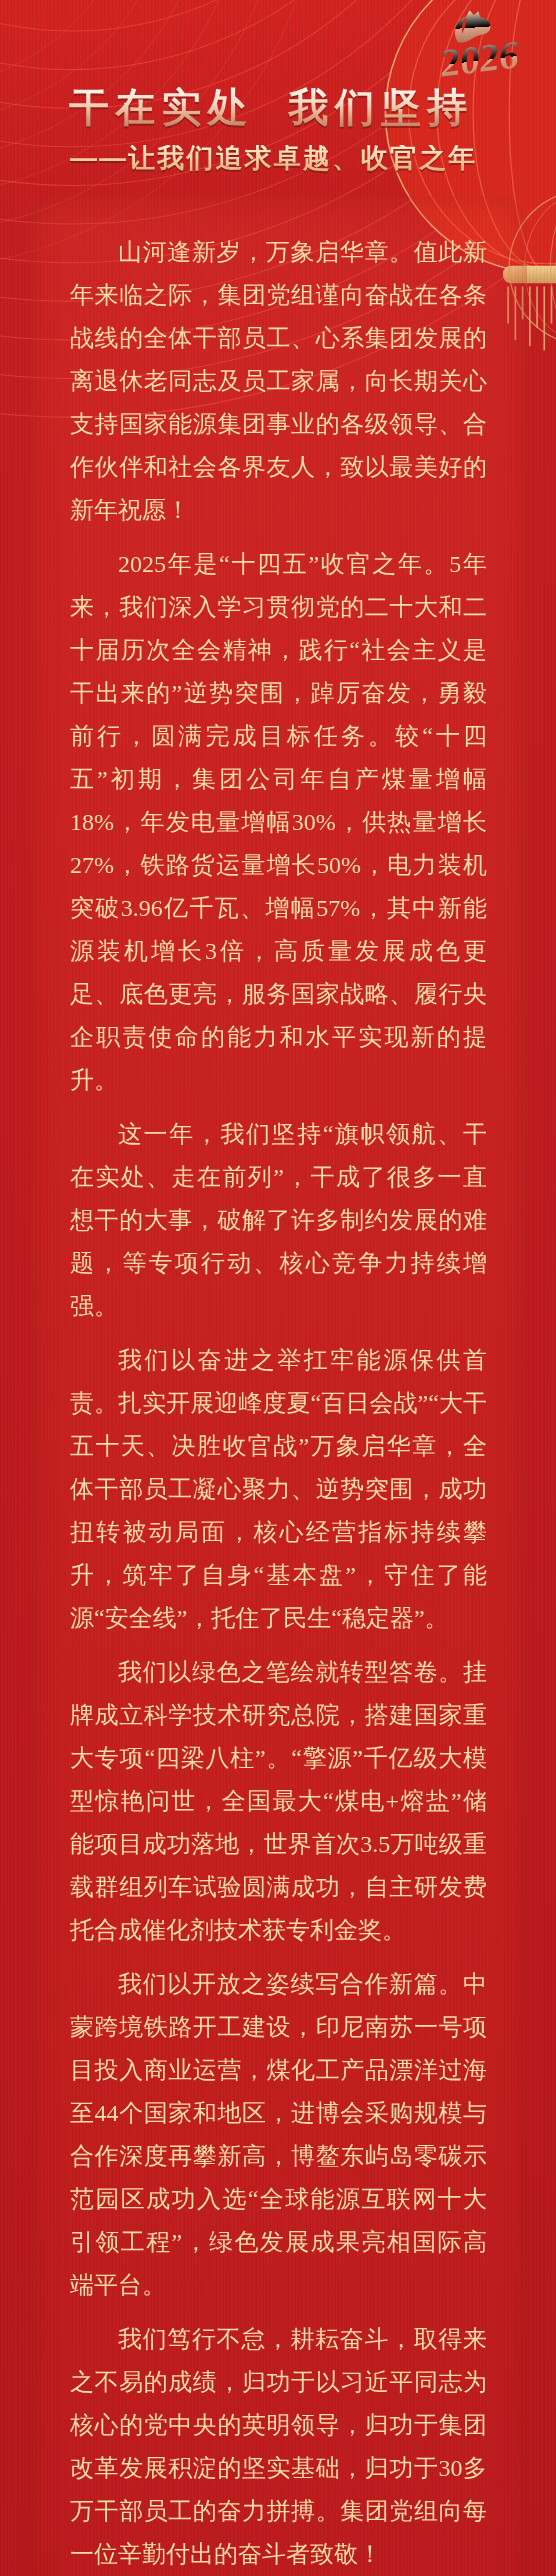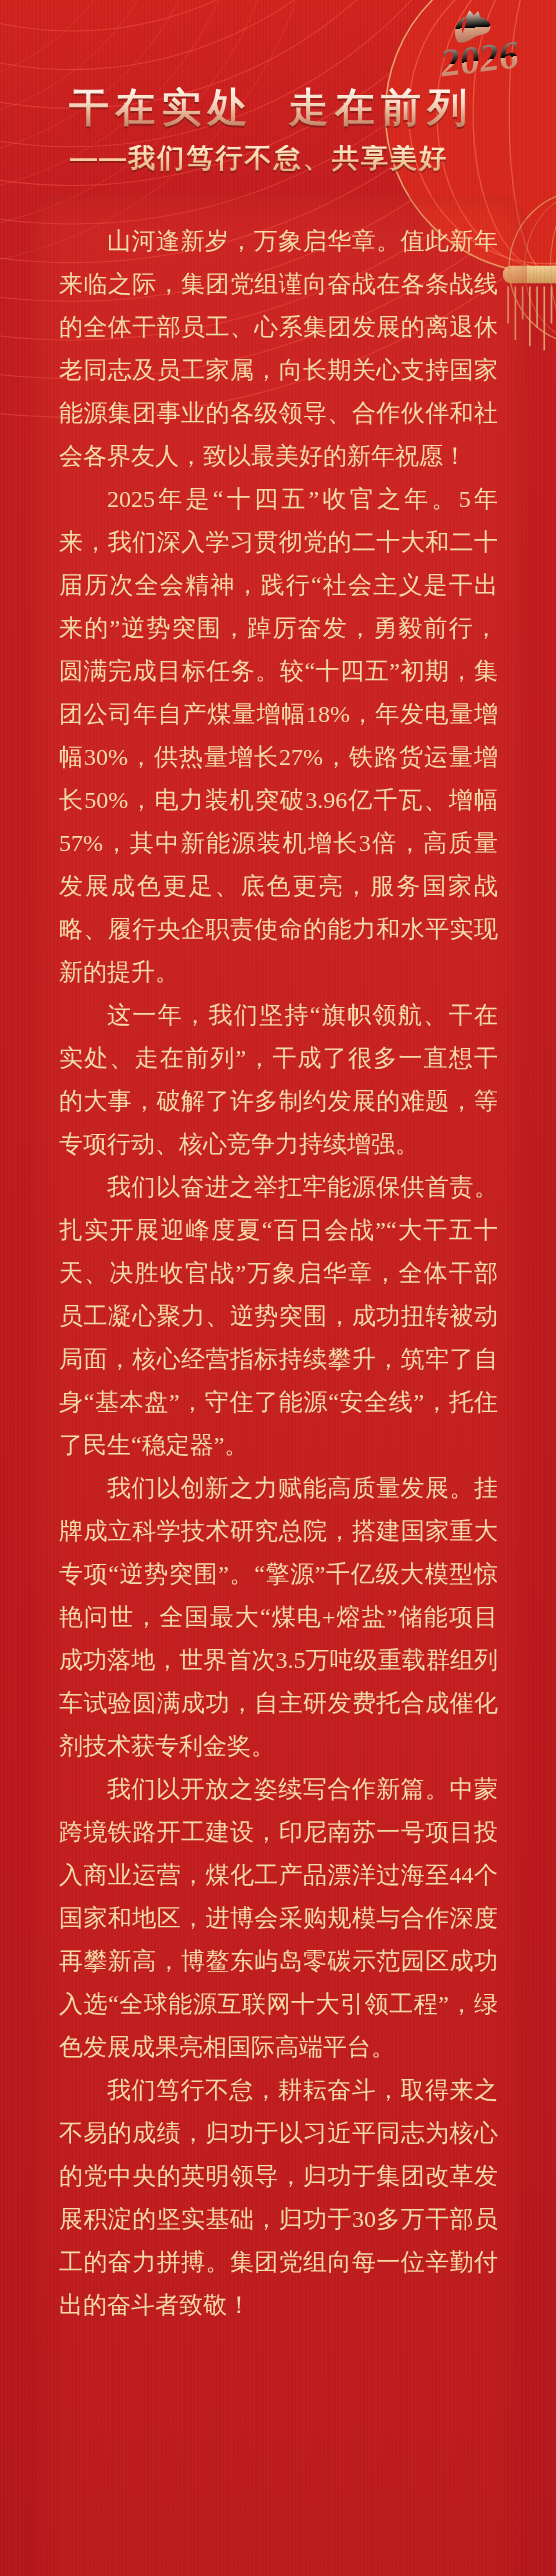--- a/index.html
+++ b/index.html
@@ -27,21 +27,21 @@
          font-size:27px;letter-spacing:2.1px;line-height:1;
          background:linear-gradient(180deg,#ffeccb 0%,#f3cfa2 55%,#dcab7d 100%);
          -webkit-background-clip:text;background-clip:text;color:transparent;
          filter:drop-shadow(0 2.1px 0.5px rgba(110,25,18,.55));}
   .panel{position:absolute;left:30px;top:196px;width:497px;height:3833px;z-index:4;
          border-radius:29px;overflow:hidden;
          background:linear-gradient(180deg,rgba(255,80,55,.16),rgba(255,60,45,.10) 60%,rgba(120,10,10,.08));
          box-shadow:inset 0 0 31px rgba(120,8,10,.25);}
   .letter{padding:24px 29px 0 29px;color:#f4dca6;font-size:24px;line-height:43px;
           text-align:justify;}
-  .letter p{margin:0;text-indent:2em;}
+  .letter p{margin:11px;text-indent:2em;}
 </style>
 </head>
 <body>
 
 <div class="page">
 
   <svg class="deco arcs" viewBox="0 0 1080 860">
     <g fill="none" stroke="rgba(255,95,78,.45)" stroke-width="2">
       <circle cx="140" cy="-620" r="680"></circle>
         <circle cx="140" cy="-620" r="755"></circle>
@@ -116,31 +116,31 @@
           <stop offset=".55" stop-color="#dda habit"></stop>
         <stop offset=".55" stop-color="#dda287"></stop>
           <stop offset="1" stop-color="#b5765b"></stop>
       </linearGradient>
     </defs>
     <path fill="url(#copper)" d="M58,62 C48,44 56,20 78,13 L85,2 L93,12 L102,5 L105,17 C120,20 128,33 121,44
          C114,53 100,50 91,55 C80,61 66,67 58,62 Z M78,13 C70,22 66,34 68,46 C74,36 78,24 78,13 Z"></path>
     <text x="22" y="122" font-size="76" fill="url(#copper)" transform="rotate(-3 119 100)">2026</text>
   </svg>
 
-  <div class="title">干在实处 走在前列</div>
-  <div class="subtitle">——我们笃行不怠、共享美好</div>
+  <div class="title">干在实处 我们坚持</div>
+  <div class="subtitle">——让我们追求卓越、收官之年</div>
 
   <div class="panel">
     <div class="letter">
       <div id="paragraphs">
           <p>山河逢新岁，万象启华章。值此新年来临之际，集团党组谨向奋战在各条战线的全体干部员工、心系集团发展的离退休老同志及员工家属，向长期关心支持国家能源集团事业的各级领导、合作伙伴和社会各界友人，致以最美好的新年祝愿！</p>
           <p>2025年是“十四五”收官之年。5年来，我们深入学习贯彻党的二十大和二十届历次全会精神，践行“社会主义是干出来的”逆势突围，踔厉奋发，勇毅前行，圆满完成目标任务。较“十四五”初期，集团公司年自产煤量增幅18%，年发电量增幅30%，供热量增长27%，铁路货运量增长50%，电力装机突破3.96亿千瓦、增幅57%，其中新能源装机增长3倍，高质量发展成色更足、底色更亮，服务国家战略、履行央企职责使命的能力和水平实现新的提升。</p>
           <p>这一年，我们坚持“旗帜领航、干在实处、走在前列”，干成了很多一直想干的大事，破解了许多制约发展的难题，等专项行动、核心竞争力持续增强。</p>
           <p>我们以奋进之举扛牢能源保供首责。扎实开展迎峰度夏“百日会战”“大干五十天、决胜收官战”万象启华章，全体干部员工凝心聚力、逆势突围，成功扭转被动局面，核心经营指标持续攀升，筑牢了自身“基本盘”，守住了能源“安全线”，托住了民生“稳定器”。</p>
-          <p>我们以创新之力赋能高质量发展。挂牌成立科学技术研究总院，搭建国家重大专项“逆势突围”。“擎源”千亿级大模型惊艳问世，全国最大“煤电+熔盐”储能项目成功落地，世界首次3.5万吨级重载群组列车试验圆满成功，自主研发费托合成催化剂技术获专利金奖。</p>
+          <p>我们以绿色之笔绘就转型答卷。挂牌成立科学技术研究总院，搭建国家重大专项“四梁八柱”。“擎源”千亿级大模型惊艳问世，全国最大“煤电+熔盐”储能项目成功落地，世界首次3.5万吨级重载群组列车试验圆满成功，自主研发费托合成催化剂技术获专利金奖。</p>
           <p>我们以开放之姿续写合作新篇。中蒙跨境铁路开工建设，印尼南苏一号项目投入商业运营，煤化工产品漂洋过海至44个国家和地区，进博会采购规模与合作深度再攀新高，博鳌东屿岛零碳示范园区成功入选“全球能源互联网十大引领工程”，绿色发展成果亮相国际高端平台。</p>
           <p>我们笃行不怠，耕耘奋斗，取得来之不易的成绩，归功于以习近平同志为核心的党中央的英明领导，归功于集团改革发展积淀的坚实基础，归功于30多万干部员工的奋力拼搏。集团党组向每一位辛勤付出的奋斗者致敬！</p>
         </div>
 
     </div>
   </div>
 
 </div>
 
 

